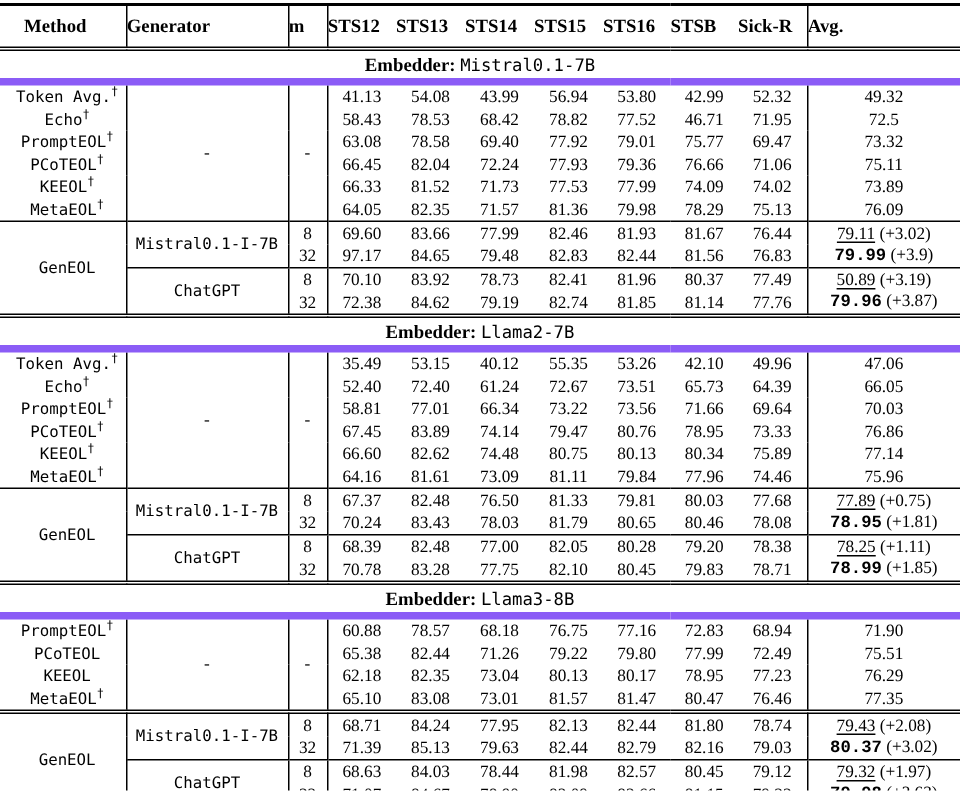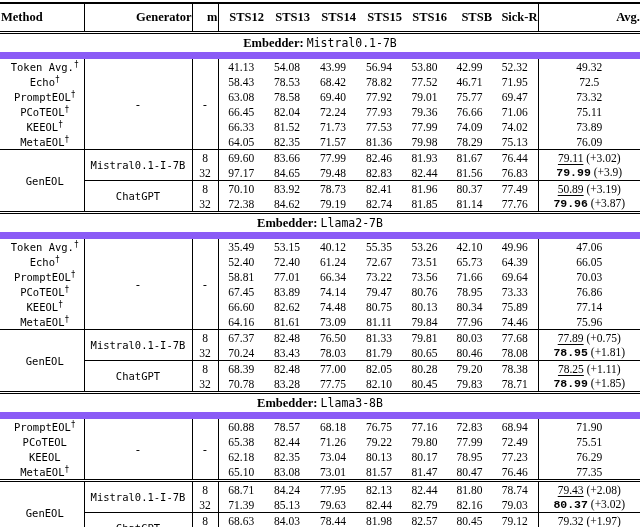--- a/index.html
+++ b/index.html
@@ -11,41 +11,41 @@
     border-collapse: collapse;
     table-layout: fixed;
     border-top: 2px solid #000;
     border-bottom: 3px solid #000;
   }
   th, td { padding: 0; color: #000; overflow: hidden; white-space: nowrap; }
 
   thead tr { border-bottom: 3px double #000; }
   thead th {
     font: bold 12.5px "Liberation Serif", serif;
-    height: 27px; text-align: right; vertical-align: middle;
+    height: 27px; text-align: left; vertical-align: middle;
   }
-  thead th.method-h { text-align: left; padding-left: 1px; }
+  thead th.method-h { text-align: left; padding-left: 16px; }
 
   td {
     height: 15px;
     font: 11.5px "Liberation Serif", serif;
     text-align: center; vertical-align: middle;
   }
 
   .br { border-right: 1px solid #000; }
 
   .method-cell {
     text-align: center; padding-left: 6px;
     font: 10.5px "DejaVu Sans Mono", monospace;
     margin-left: 20px;
   }
   .mono { font: 10.5px "DejaVu Sans Mono", monospace; }
   sup { font-size: 8px; line-height: 0; }
 
-  tr.emb { border-bottom: 7px solid #8b5cf6; }
+  tr.emb { border-bottom: 5px solid #8b5cf6; }
   tr.emb td {
     height: 18px;
     font: bold 12.5px "Liberation Serif", serif;
     text-align: center;
   }
   .emb-name { font: 11.5px "DejaVu Sans Mono", monospace; font-weight: normal; }
 
   tr.sect-start { border-top: 3px double #000; }
   tr.gen-start-single { border-top: 1px solid #000; }
   tr.gen-start-double { border-top: 3px double #000; }

